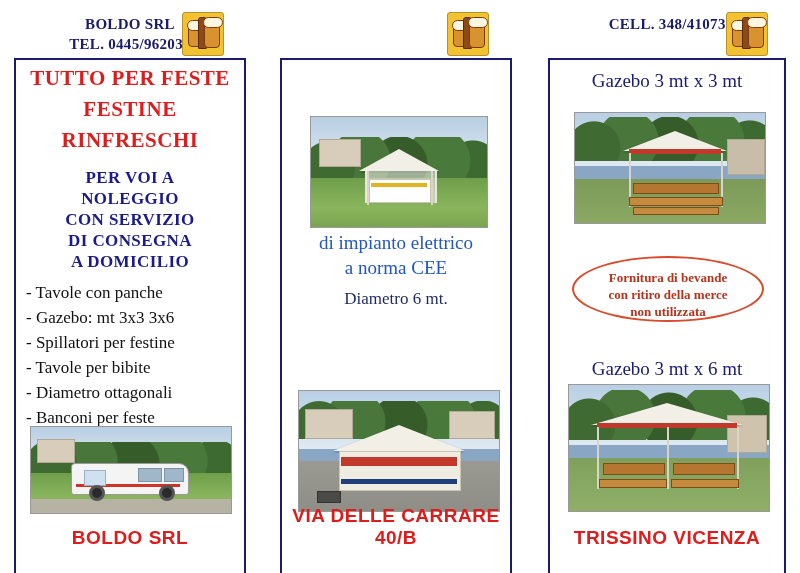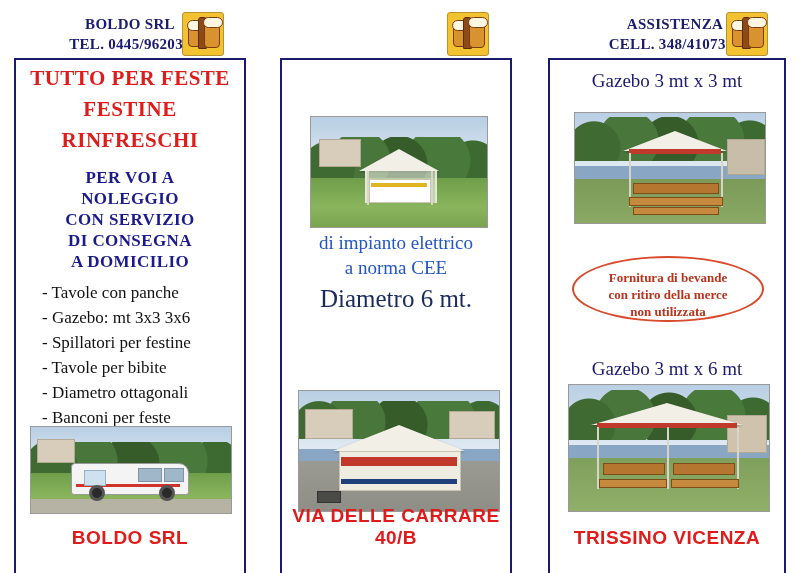--- a/index.html
+++ b/index.html
@@ -110,21 +110,21 @@
     color: #1a1a8c;
     font-weight: bold;
     text-align: center;
     font-size: 17px;
     line-height: 21px;
     margin-top: 14px;
     letter-spacing: .4px;
   }
   .bullets {
     margin-top: 8px;
-    padding-left: 26px;
+    padding-left: 10px;
     font-size: 17px;
     line-height: 25px;
     color: #111;
     font-family: "Liberation Serif", serif;
   }
   .script {
     color: #e01b1b;
     font-style: italic;
     font-size: 20px;
     text-align: center;
@@ -229,21 +229,21 @@
   .cap-blue {
     text-align: center;
     color: #2156c4;
     font-size: 19px;
     line-height: 25px;
     font-family: "Liberation Serif", serif;
   }
   .cap-dark {
     text-align:center;
     color:#1a2a5e;
-    font-size:25px;
+    font-size:17px;
     line-height:25px;
     font-family: "Liberation Serif", serif;
   }
 
   
   .oval {
     position:absolute;
     left: 22px;
     top: 196px;
     width: 192px;
@@ -302,21 +302,20 @@
       <div class="mug m1">
           <div class="foam"></div>
         </div>
       <div class="bottle"></div>
       <div class="mug m2">
           <div class="foam"></div>
         </div>
     </div>
 
     <div class="hdr-block hdr-right">
-      <div>ASSISTENZA</div>
       <div>CELL. 348/4107376</div>
     </div>
 
     <div class="badge badge-right">
       <div class="mug m1">
           <div class="foam"></div>
         </div>
       <div class="bottle"></div>
       <div class="mug m2">
           <div class="foam"></div>

